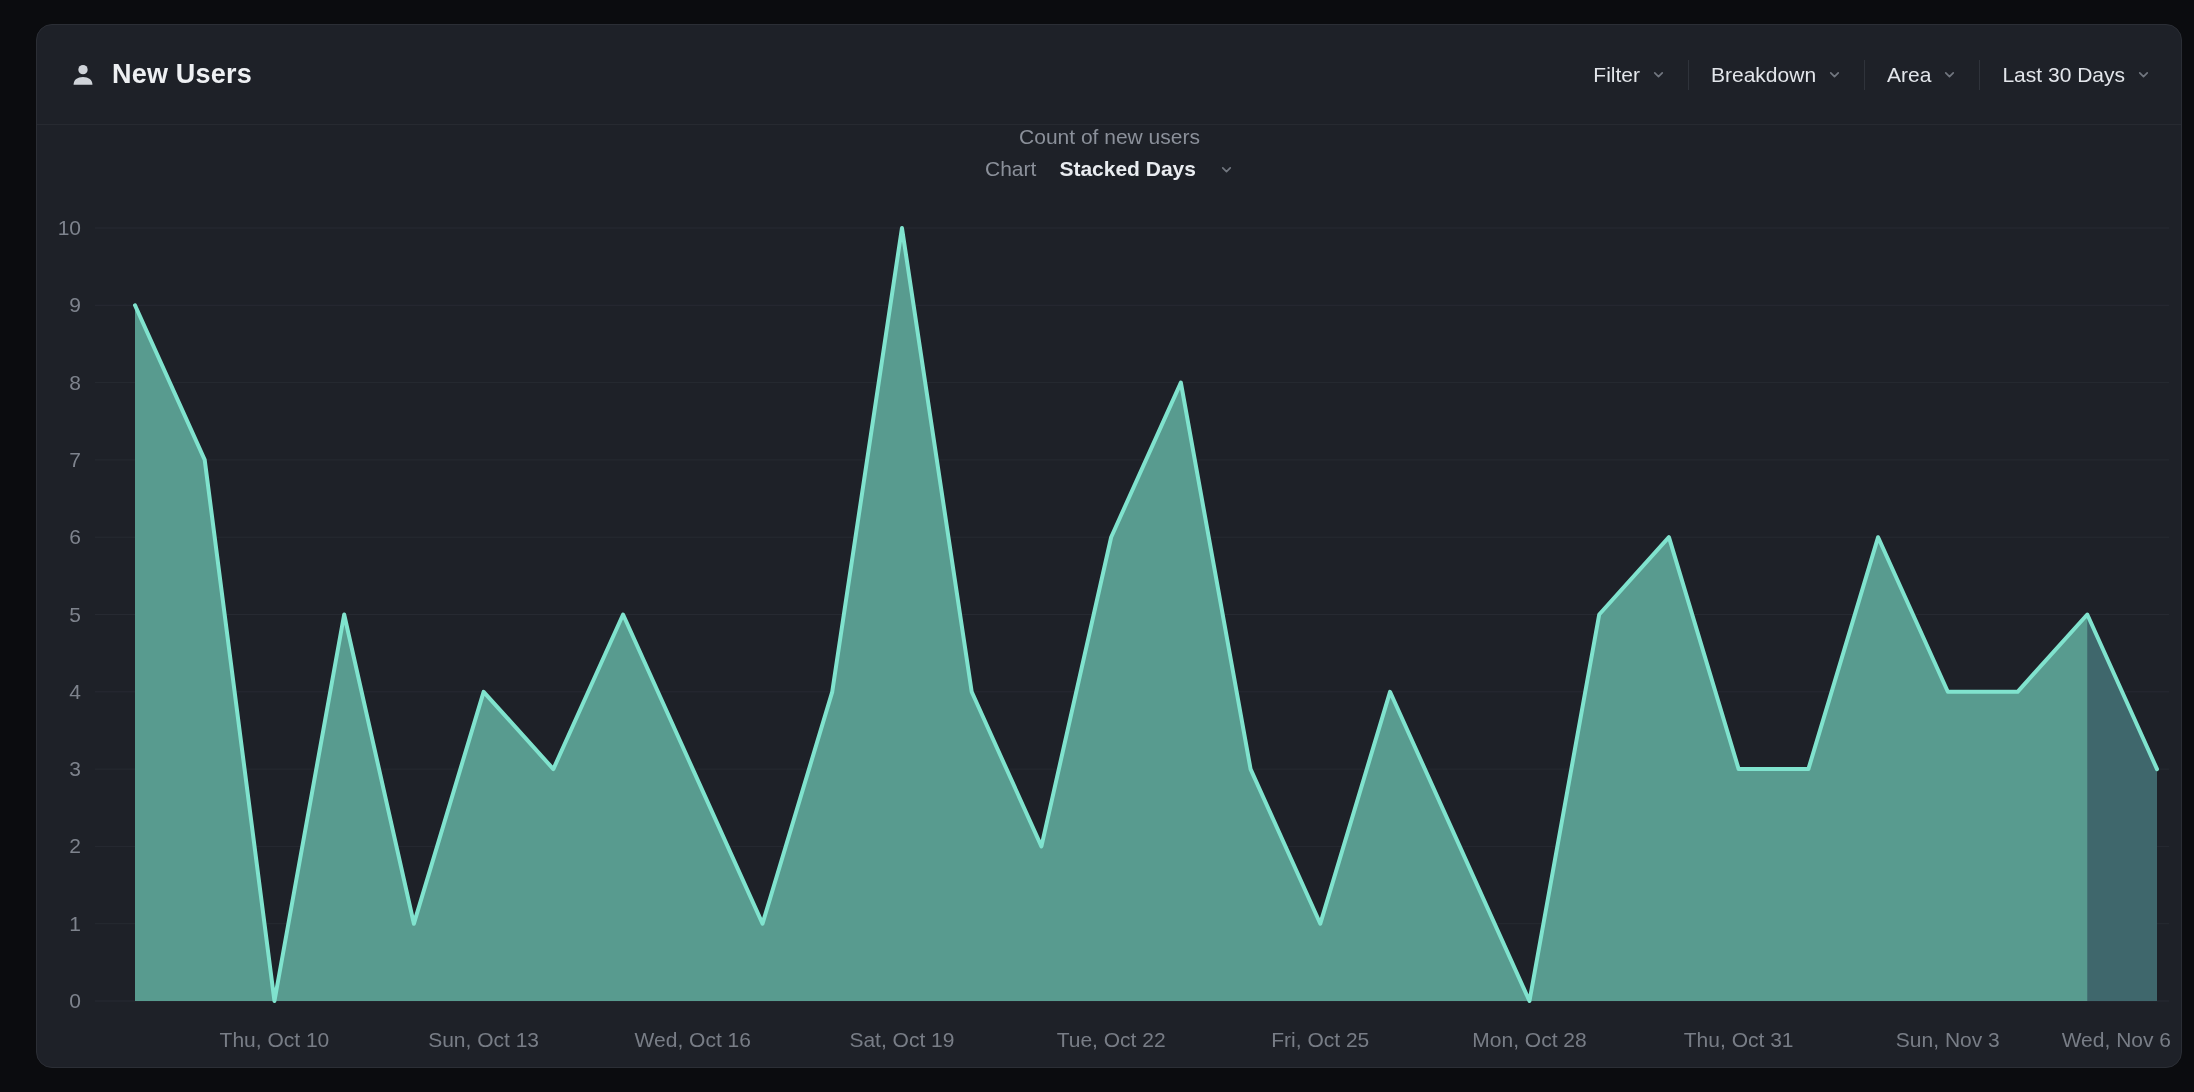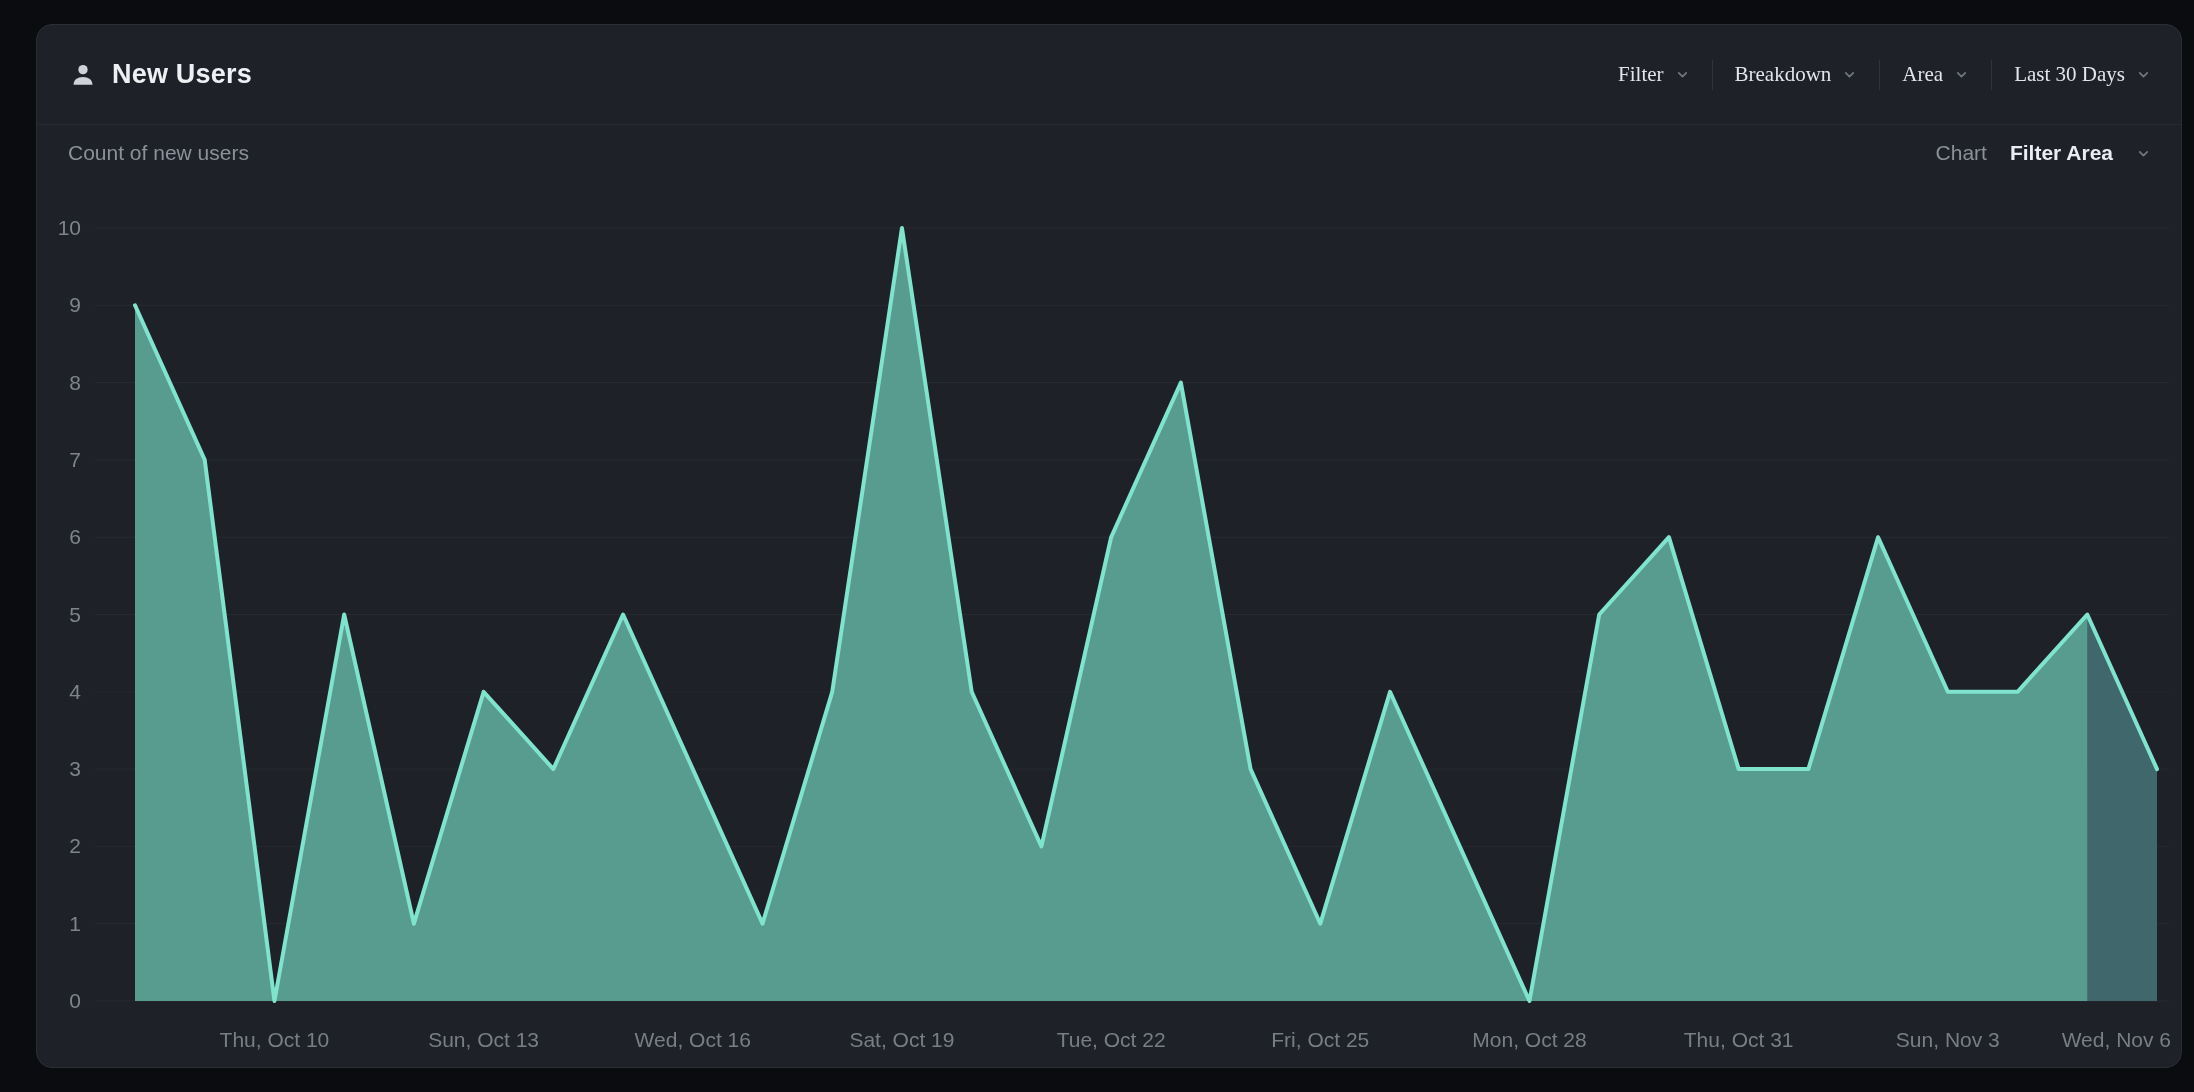--- a/index.html
+++ b/index.html
@@ -23,26 +23,27 @@
     padding:0 30px 0 32px;
     border-bottom:1px solid #272a31;
   }
   .title-group{display:flex;align-items:center;gap:15px}
   .card-title{margin:0;font-size:27px;font-weight:600;color:#eef0f3;letter-spacing:.2px}
   .controls{display:flex;align-items:center}
   .ctrl{
     display:flex;align-items:center;gap:11px;
     background:none;border:none;cursor:pointer;
     color:#e2e5ea;font-size:21px;font-weight:500;
-    padding:0 22px;font-family:Liberation Serif, serif;white-space:nowrap;
+    padding:0 22px;font-family:Liberation Sans, sans-serif;white-space:nowrap;
   }
   .vdiv{width:1px;height:30px;background:#2f333b}
   .subheader{
     height:56px;display:flex;align-items:center;justify-content:space-between;
     padding:0 30px 0 31px;
+    flex-direction:column;
   }
   .muted{color:#8b909a;font-size:21px}
   .chart-type{
     display:flex;align-items:center;gap:23px;
     background:none;border:none;cursor:pointer;
     font-family:inherit;font-size:21px;padding:0;
   }
   .chart-type .value{color:#e9ecf0;font-weight:600}
   .chart-wrap{height:884px}
   svg{display:block;overflow:hidden}
@@ -92,21 +93,21 @@
             <polyline points="4 6.2 8 10.2 12 6.2"></polyline>
           </svg>
       </button>
     </div>
   </header>
 
   <div class="subheader">
     <span class="muted">Count of new users</span>
     <button class="chart-type">
       <span class="muted">Chart</span>
-      <span class="value">Filter Area</span>
+      <span class="value">Stacked Days</span>
       <svg class="chev" width="15" height="15" viewBox="0 0 16 16" fill="none" stroke="#71767f" stroke-width="1.8" stroke-linecap="round" stroke-linejoin="round">
           <polyline points="4 6.2 8 10.2 12 6.2"></polyline>
         </svg>
     </button>
   </div>
 
   <div class="chart-wrap">
     <svg id="chart" width="2144" height="884" viewBox="0 0 2144 884">
         <line x1="58" y1="820" x2="2132" y2="820" stroke="#272a32" stroke-width="1"></line>
         <text x="44" y="827" text-anchor="end" fill="#7e838d" font-size="21">0</text>

